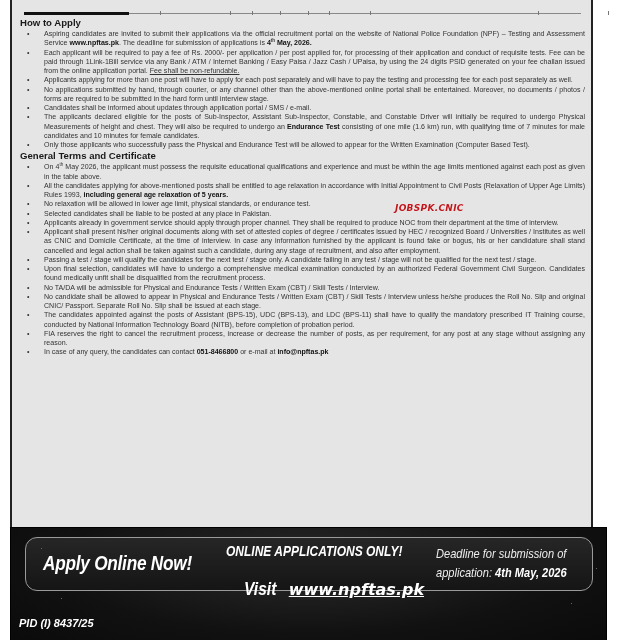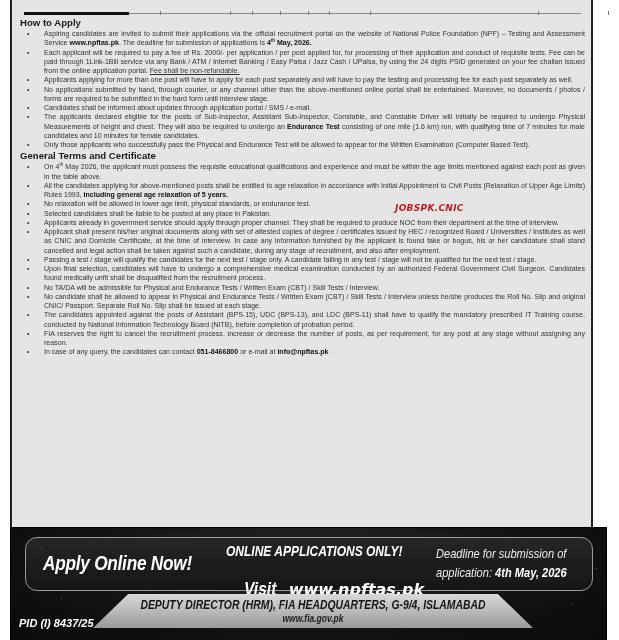--- a/index.html
+++ b/index.html
@@ -146,22 +146,18 @@
     <div class="online-only">ONLINE APPLICATIONS ONLY!</div>
     <div class="visit-line">
       <span class="visit-word">Visit</span>
       <span class="url">www.npftas.pk</span>
     </div>
     <div class="deadline">
       <div>Deadline for submission of</div>
       <div><span>application: </span><b>4th May, 2026</b></div>
     </div>
   </div>
-  <div class="address-plate">
-    <div class="address-text">DEPUTY DIRECTOR (HRM), FIA HEADQUARTERS, G-9/4, ISLAMABAD</div>
-    <div class="address-url">www.fia.gov.pk</div>
-  </div>
   <div class="pid">PID (I) 8437/25</div>
   <div class="star" style="left:30px;top:20px"></div>
   <div class="star" style="left:50px;top:70px"></div>
   <div class="star" style="left:560px;top:75px"></div>
   <div class="star" style="left:585px;top:40px"></div>
 </div>
 
 </body></html>

